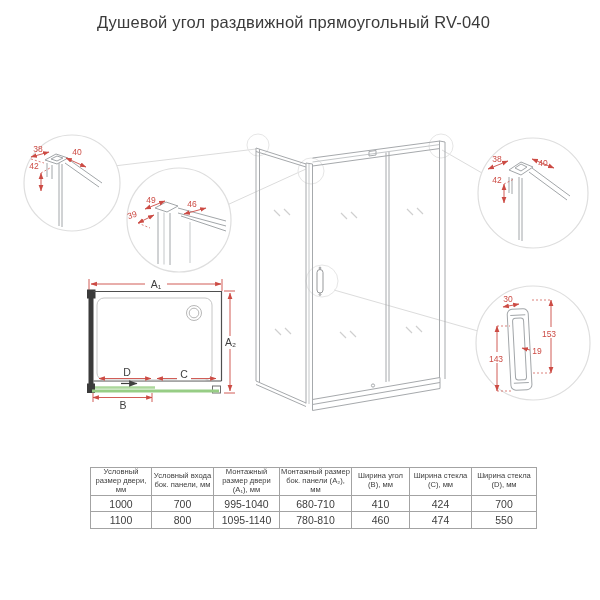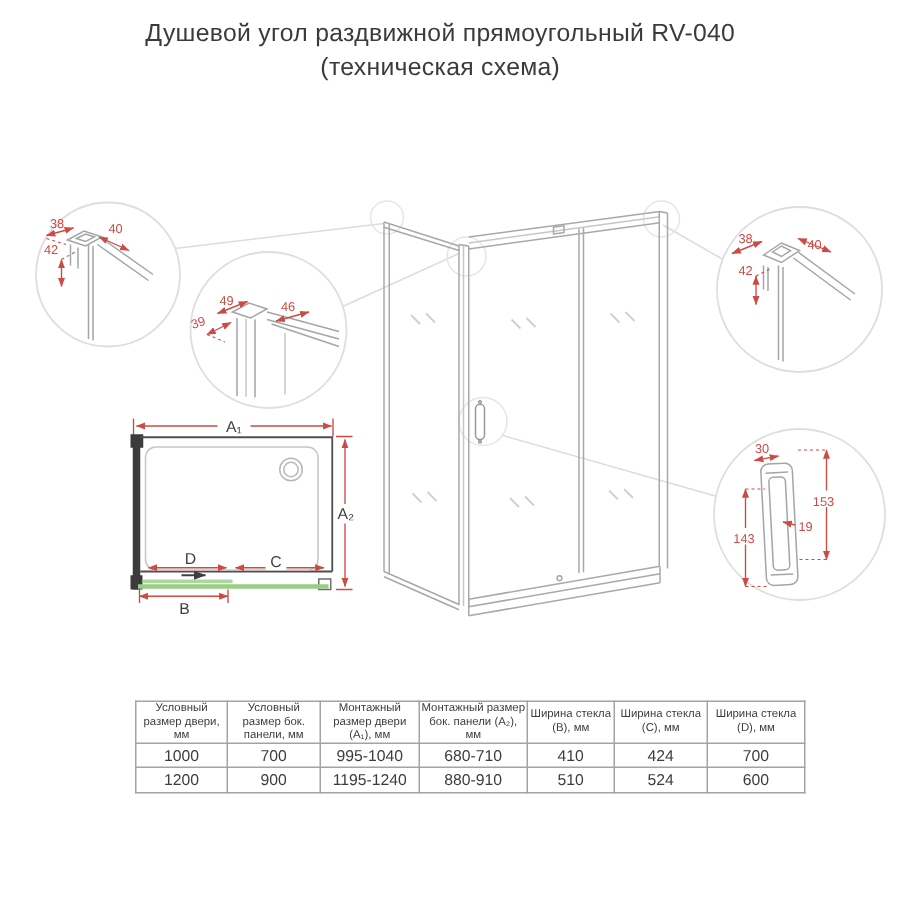--- a/index.html
+++ b/index.html
@@ -18,21 +18,20 @@
   .dimtxt{fill:#cc4b44;font-size:8.5px;}
   .plantxt{fill:#3f3f3f;font-size:10.5px;}
 </style>
 </head>
 <body>
 
 <div class="page">
 
   <div class="title">
     <div>Душевой угол раздвижной прямоугольный RV-040</div>
-    <div>(техническая схема)</div>
   </div>
 
   <svg class="diagram" width="600" height="465" viewBox="0 0 600 465">
     <defs>
       <marker id="aR" viewBox="0 0 8 8" markerWidth="7" markerHeight="7" refX="7.5" refY="4" orient="auto-start-reverse">
         <path d="M0,1 L8,4 L0,7 Z" fill="#cc4b44"></path>
       </marker>
       <marker id="aD" viewBox="0 0 8 8" markerWidth="7" markerHeight="7" refX="7.5" refY="4" orient="auto-start-reverse">
         <path d="M0,1 L8,4 L0,7 Z" fill="#3f3f3f"></path>
       </marker>
@@ -258,43 +257,43 @@
         <col style="width:62px">
         <col style="width:66px">
       <col style="width:72px">
         <col style="width:58px">
         <col style="width:62px">
         <col style="width:65px">
     </colgroup>
     <thead>
       <tr>
         <th>Условный размер двери, мм</th>
-        <th>Условный размер бок. панели, мм</th>
+        <th>Условный входа бок. панели, мм</th>
         <th>Монтажный размер двери (A₁), мм</th>
         <th>Монтажный размер бок. панели (A₂), мм</th>
-        <th>Ширина стекла (B), мм</th>
+        <th>Ширина угол (B), мм</th>
         <th>Ширина стекла (C), мм</th>
         <th>Ширина стекла (D), мм</th>
       </tr>
     </thead>
     <tbody>
       <tr>
         <td>1000</td>
         <td>700</td>
         <td>995-1040</td>
         <td>680-710</td>
         <td>410</td>
         <td>424</td>
         <td>700</td>
       </tr>
       <tr>
-        <td>1200</td>
-        <td>900</td>
-        <td>1195-1240</td>
-        <td>880-910</td>
-        <td>510</td>
-        <td>524</td>
-        <td>600</td>
+        <td>1100</td>
+        <td>800</td>
+        <td>1095-1140</td>
+        <td>780-810</td>
+        <td>460</td>
+        <td>474</td>
+        <td>550</td>
       </tr>
     </tbody>
   </table>
 
 </div>
 
 </body></html>

